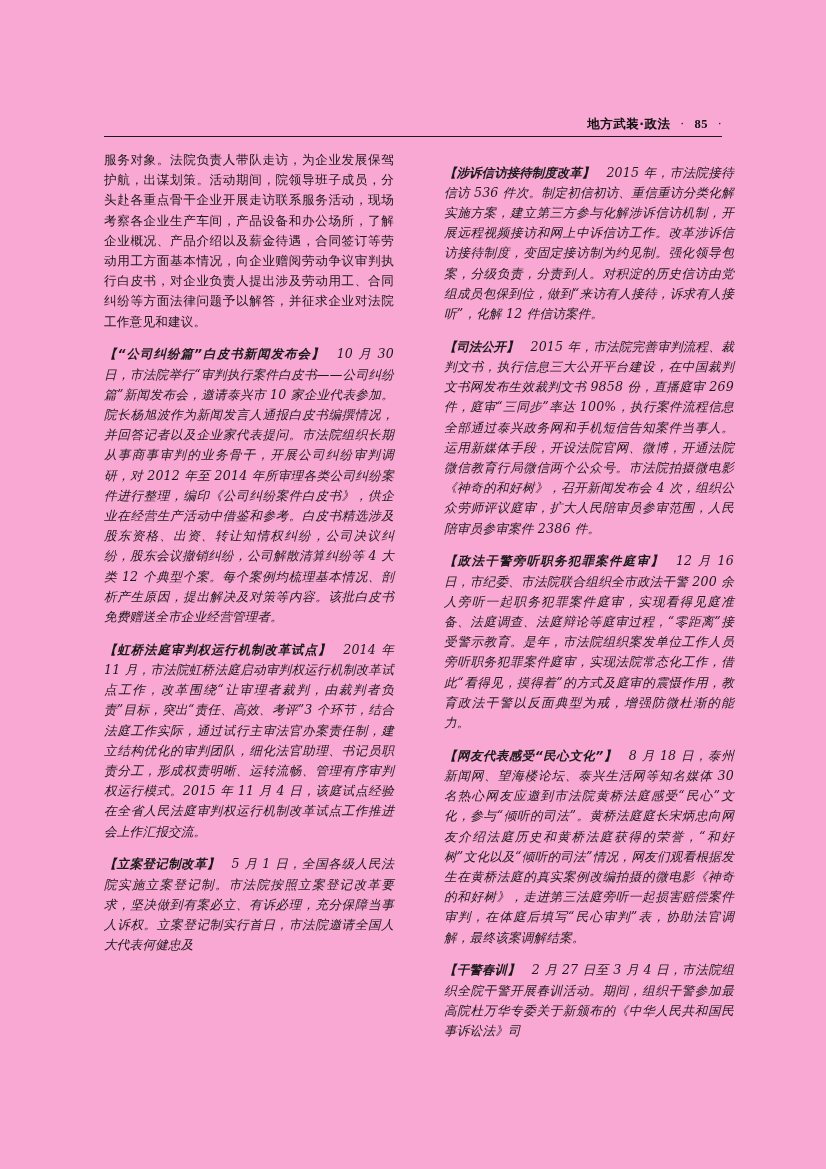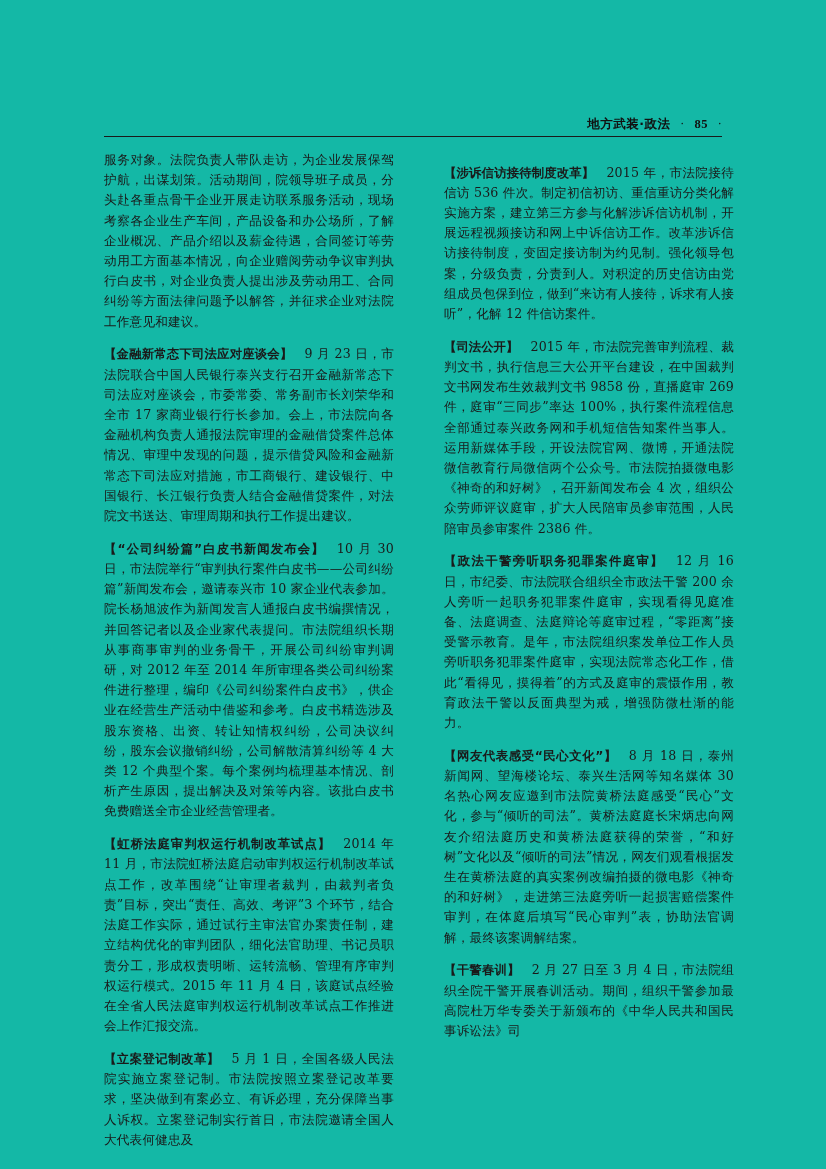--- a/index.html
+++ b/index.html
@@ -4,21 +4,21 @@
 <style>
   html, body {
     margin: 0;
     padding: 0;
     background: #ffffff;
   }
   .page {
     position: relative;
     width: 826px;
     height: 1169px;
-    background: #14b8a6;
+    background: #f9a8d4;
     font-family: "DejaVu Serif", "Liberation Serif", serif;
     color: #1a1a1a;
     overflow: hidden;
   }
   .header {
     position: absolute;
     top: 116px;
     right: 104px;
     display: flex;
     align-items: baseline;
@@ -65,20 +65,21 @@
   .para {
     font-size: 12.6px;
     line-height: 20.2px;
     text-align: justify;
     text-justify: inter-ideograph;
     margin: 0 0 9px 0;
     letter-spacing: 0.2px;
   }
   .entry {
     margin: 0 0 10px 0;
+    font-style: italic;
   }
   .entry-body {
     font-size: 12.6px;
     line-height: 20.2px;
     text-align: justify;
     text-justify: inter-ideograph;
     letter-spacing: 0.2px;
   }
   .lead {
     font-family: "DejaVu Sans", "Liberation Sans", sans-serif;
@@ -103,23 +104,20 @@
     <span class="dot">·</span>
   </div>
 
   <div class="rule"></div>
 
   <div class="columns">
 
     <div class="col">
       <p class="para">服务对象。法院负责人带队走访，为企业发展保驾护航，出谋划策。活动期间，院领导班子成员，分头赴各重点骨干企业开展走访联系服务活动，现场考察各企业生产车间，产品设备和办公场所，了解企业概况、产品介绍以及薪金待遇，合同签订等劳动用工方面基本情况，向企业赠阅劳动争议审判执行白皮书，对企业负责人提出涉及劳动用工、合同纠纷等方面法律问题予以解答，并征求企业对法院工作意见和建议。</p>
 
-      <div class="entry">
-        <p class="entry-body"><span class="lead">【金融新常态下司法应对座谈会】</span><span class="gap"></span><span>9 月 23 日，市法院联合中国人民银行泰兴支行召开金融新常态下司法应对座谈会，市委常委、常务副市长刘荣华和全市 17 家商业银行行长参加。会上，市法院向各金融机构负责人通报法院审理的金融借贷案件总体情况、审理中发现的问题，提示借贷风险和金融新常态下司法应对措施，市工商银行、建设银行、中国银行、长江银行负责人结合金融借贷案件，对法院文书送达、审理周期和执行工作提出建议。</span></p>
-      </div>
 
       <div class="entry">
         <p class="entry-body"><span class="lead">【“公司纠纷篇”白皮书新闻发布会】</span><span class="gap"></span><span>10 月 30 日，市法院举行“审判执行案件白皮书——公司纠纷篇”新闻发布会，邀请泰兴市 10 家企业代表参加。院长杨旭波作为新闻发言人通报白皮书编撰情况，并回答记者以及企业家代表提问。市法院组织长期从事商事审判的业务骨干，开展公司纠纷审判调研，对 2012 年至 2014 年所审理各类公司纠纷案件进行整理，编印《公司纠纷案件白皮书》，供企业在经营生产活动中借鉴和参考。白皮书精选涉及股东资格、出资、转让知情权纠纷，公司决议纠纷，股东会议撤销纠纷，公司解散清算纠纷等 4 大类 12 个典型个案。每个案例均梳理基本情况、剖析产生原因，提出解决及对策等内容。该批白皮书免费赠送全市企业经营管理者。</span></p>
       </div>
 
       <div class="entry">
         <p class="entry-body"><span class="lead">【虹桥法庭审判权运行机制改革试点】</span><span class="gap"></span><span>2014 年 11 月，市法院虹桥法庭启动审判权运行机制改革试点工作，改革围绕“让审理者裁判，由裁判者负责”目标，突出“责任、高效、考评”3 个环节，结合法庭工作实际，通过试行主审法官办案责任制，建立结构优化的审判团队，细化法官助理、书记员职责分工，形成权责明晰、运转流畅、管理有序审判权运行模式。2015 年 11 月 4 日，该庭试点经验在全省人民法庭审判权运行机制改革试点工作推进会上作汇报交流。</span></p>
       </div>
 
       <div class="entry">

